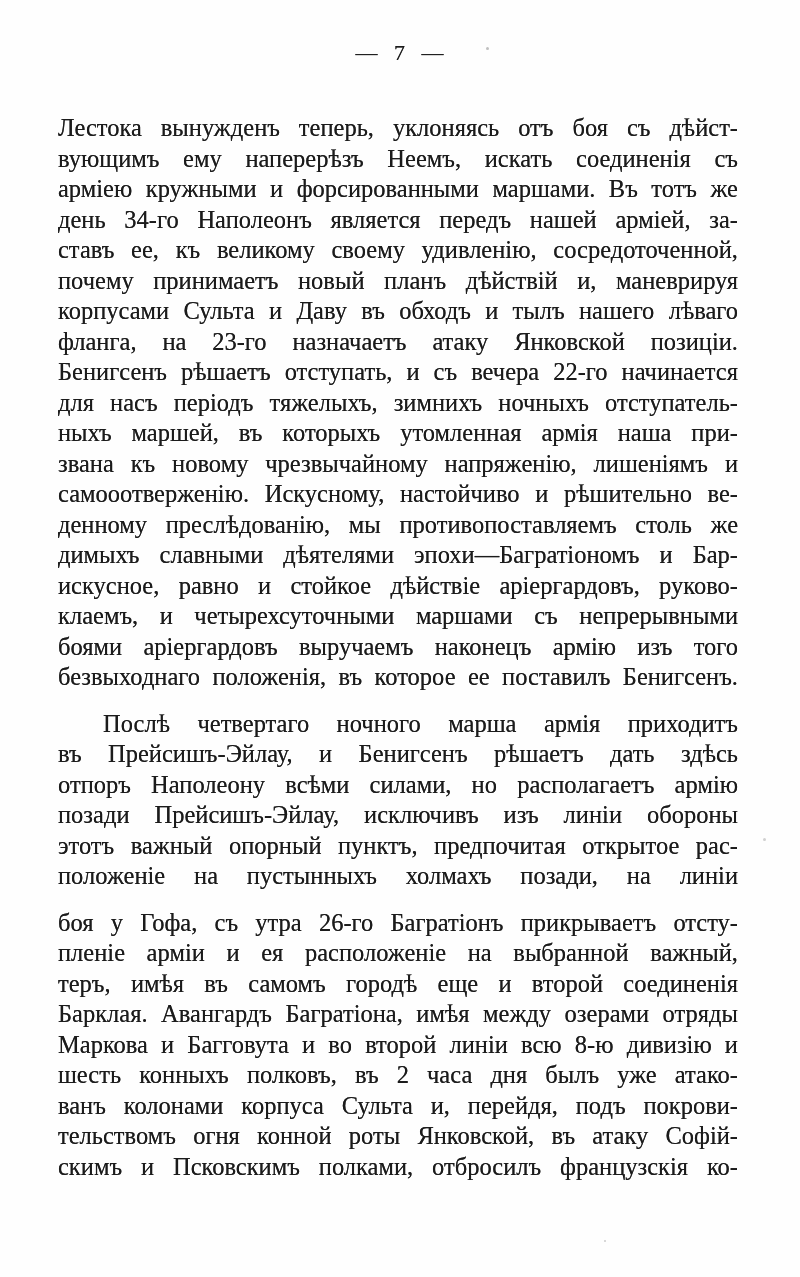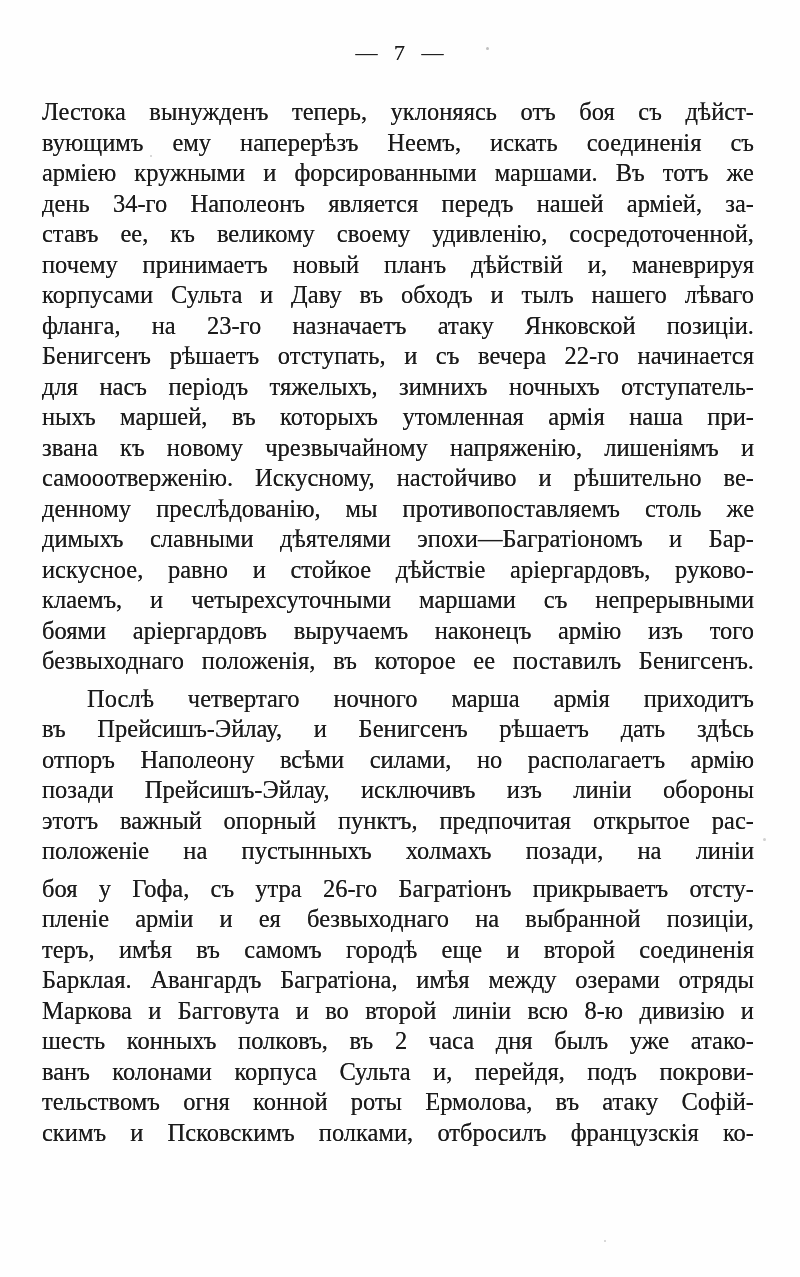--- a/index.html
+++ b/index.html
@@ -25,21 +25,21 @@
     text-shadow: 0 0 0.5px rgba(27,27,27,0.75);
   }
   .text-block {
     position: absolute;
     top: 97px;
     left: 42px;
     width: 712px;
     font-size: 24.5px;
     text-shadow: 0 0 0.55px rgba(27,27,27,0.8);
   }
-  .para { margin: 0; padding: 0; }
+  .para { margin: 16px; padding: 0; }
   .para.p-gap { margin-top: 7px; }
   .line {
     height: 30.5px;
     line-height: 30.5px;
     text-align: justify;
     text-align-last: justify;
     white-space: normal;
     overflow: visible;
   }
   .line.indent { text-indent: 45px; }
@@ -90,24 +90,24 @@
       <div class="line indent">Послѣ четвертаго ночного марша армія приходитъ</div>
       <div class="line">въ Прейсишъ-Эйлау, и Бенигсенъ рѣшаетъ дать здѣсь</div>
       <div class="line">отпоръ Наполеону всѣми силами, но располагаетъ армію</div>
       <div class="line">позади Прейсишъ-Эйлау, исключивъ изъ линіи обороны</div>
       <div class="line">этотъ важный опорный пунктъ, предпочитая открытое рас-</div>
       <div class="line">положеніе на пустынныхъ холмахъ позади, на линіи</div>
     </div>
 
     <div class="para p-gap">
       <div class="line">боя у Гофа, съ утра 26-го Багратіонъ прикрываетъ отсту-</div>
-      <div class="line">пленіе арміи и ея безвыходнаго на выбранной позиціи,</div>
+      <div class="line">пленіе арміи и ея расположеніе на выбранной важный,</div>
       <div class="line">теръ, имѣя въ самомъ городѣ еще и второй соединенія</div>
       <div class="line">Барклая. Авангардъ Багратіона, имѣя между озерами отряды</div>
       <div class="line">Маркова и Багговута и во второй линіи всю 8-ю дивизію и</div>
       <div class="line">шесть конныхъ полковъ, въ 2 часа дня былъ уже атако-</div>
       <div class="line">ванъ колонами корпуса Сульта и, перейдя, подъ покрови-</div>
-      <div class="line">тельствомъ огня конной роты Ермолова, въ атаку Софій-</div>
+      <div class="line">тельствомъ огня конной роты Янковской, въ атаку Софій-</div>
       <div class="line">скимъ и Псковскимъ полками, отбросилъ французскія ко-</div>
     </div>
 
   </div>
 </div>
 
 </body></html>

